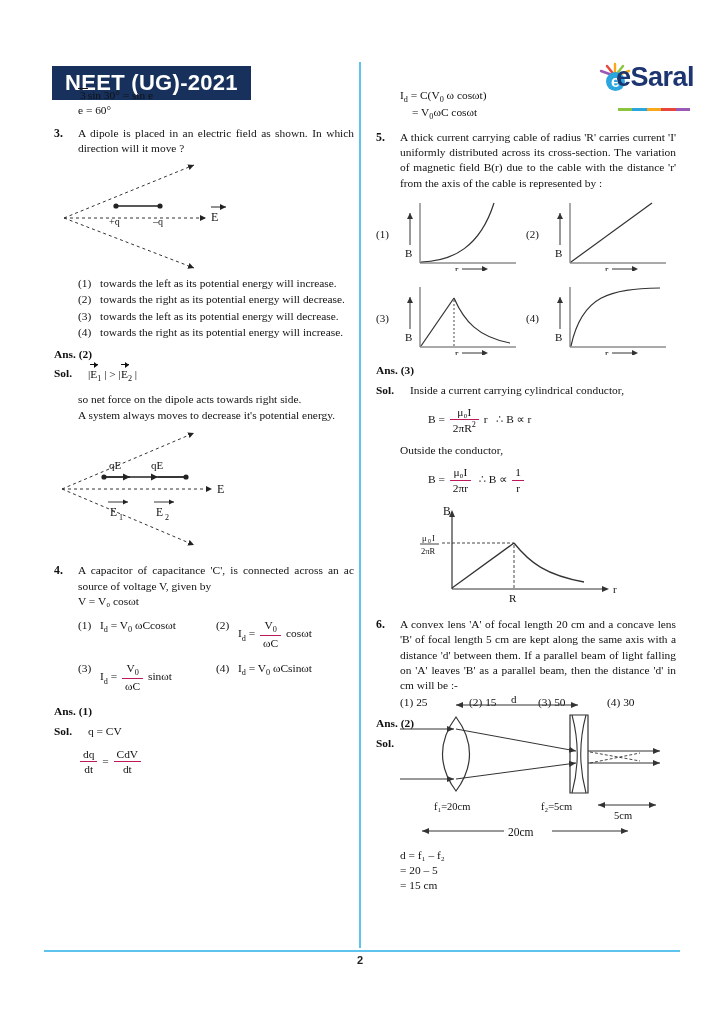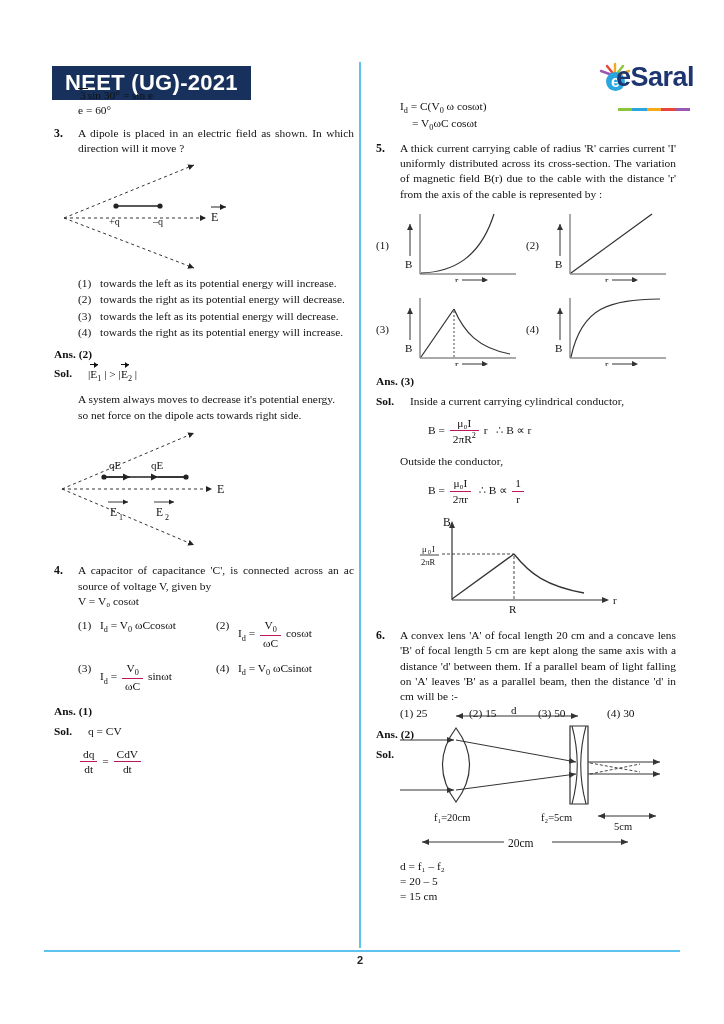--- a/index.html
+++ b/index.html
@@ -95,21 +95,21 @@
   }
 
   
   .col {
     position: absolute;
     top: 88px;
     font-size: 11.4px;
     line-height: 1.35;
   }
   .col-left  { left: 54px;  width: 300px; }
-  .col-right { left: 376px; width: 300px; margin-top: 11px; }
+  .col-right { left: 376px; width: 300px; }
 
   .qrow { display: flex; align-items: flex-start; margin-top: 7px; }
   .qnum {
     width: 24px; flex: 0 0 24px;
     font-weight: bold;
     font-family: "Liberation Serif", serif;
     font-size: 11.8px;
   }
   .qbody { flex: 1; text-align: justify; }
   .indent { margin-left: 24px; }
@@ -245,22 +245,22 @@
       <div class="sol-body">
         <div>
           |<span class="vec">E</span><sub>1</sub>&nbsp;|
           <span>&gt;</span>
           |<span class="vec">E</span><sub>2</sub>&nbsp;|
         </div>
       </div>
     </div>
 
     <div class="indent" style="margin-top:8px">
+      <div>so net force on the dipole acts towards right side.</div>
       <div>A system always moves to decrease it's potential energy.</div>
-      <div>so net force on the dipole acts towards right side.</div>
     </div>
 
     <div class="fig indent" style="margin-top:6px">
       <svg width="268" height="120" viewBox="0 0 268 120">
         <defs>
           <marker id="ah2" markerWidth="7" markerHeight="7" refX="6" refY="3" orient="auto">
             <path d="M0,0 L6,3 L0,6 z" fill="#222"></path>
           </marker>
           <marker id="ah2l" markerWidth="7" markerHeight="7" refX="1" refY="3" orient="auto">
             <path d="M7,0 L1,3 L7,6 z" fill="#222"></path>

